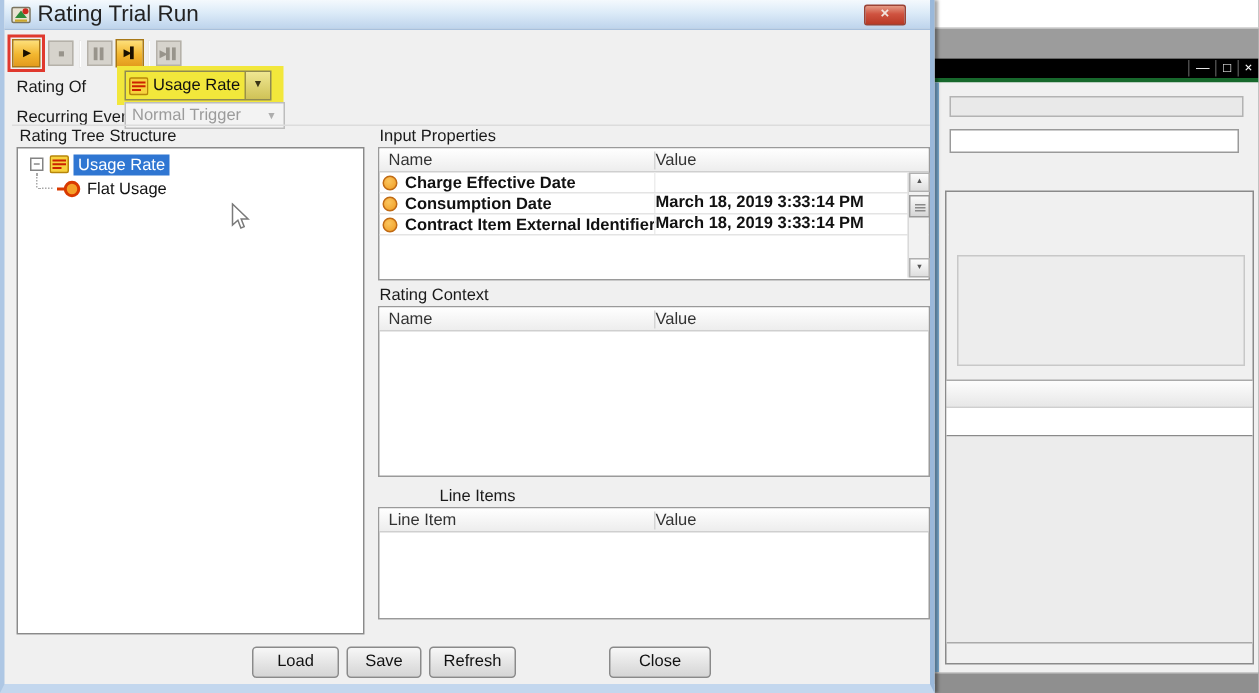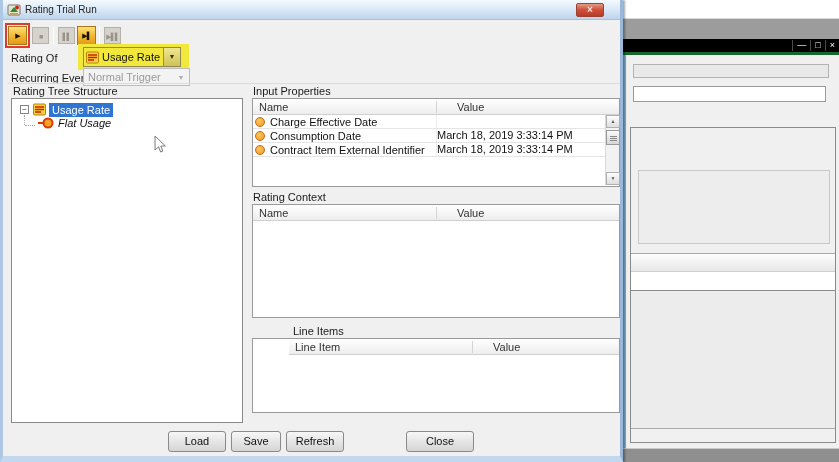--- a/index.html
+++ b/index.html
@@ -27,21 +27,21 @@
   .bg-grayarea{ left:0; top:163px; width:204px; height:138px; background:#ececec; border-bottom:1px solid #aaa; }
   .bg-bottom { left:0; top:448px; width:216px; height:14px; background:#8f8f8f; border-top:1px solid #c9c9c9; }
 
   
   #dialog { left:0; top:0; width:623px; height:462px;
     border-left:3px solid #aec7e4; border-right:3px solid #9ab8da; border-bottom:6px solid #c3d7ee;
     background:#f0f0f0; box-shadow:2px 0 2px rgba(0,0,0,.35); }
   #titlebar { left:0; top:0; width:617px; height:20px;
     background:linear-gradient(#f4f9fd 0%, #dcebf8 45%, #bed4ec 100%);
     border-bottom:1px solid #a8c0dc; display:flex; align-items:center; }
-  #title-text { margin-left:4px; font-size:10px; color:#222; }
+  #title-text { margin-left:4px; font-size:15px; color:#222; }
   #close-btn { position:absolute; right:16px; top:3px; width:28px; height:14px;
     background:linear-gradient(#e59a84,#cf5340 45%,#b93a26); border:1px solid #9a4335; border-radius:2px;
     color:#f2e4de; font-size:10px; font-weight:bold; line-height:12px; text-align:center; cursor:default; }
 
   
   .tb-btn { position:absolute; width:19px; height:19px; text-align:center; cursor:default;
     font-size:7px; letter-spacing:-1px; }
   .tb-gold { background:linear-gradient(#fde07a,#f2b62f 55%,#e39b1d); border:1px solid #a87818; color:#1a1000; line-height:17px; }
   .tb-disabled { background:#d6d3cc; border:1px solid #b5b1a9; color:#98948b; line-height:17px; width:17px; height:17px; }
   .tb-sep { position:absolute; width:1px; height:18px; background:#b9b6b0; border-right:1px solid #fff; }
@@ -63,31 +63,31 @@
 
   
   #tree-title { left:10px; top:85px; }
   #tree-box { left:8px; top:98px; width:232px; height:325px; background:#ffffff; border:1px solid #8a8a8a; }
   .expand-box { position:absolute; left:8px; top:6px; width:9px; height:9px; background:#fff; border:1px solid #848484;
     font-size:8px; line-height:7px; text-align:center; color:#333; cursor:default; }
   .tree-conn-v { position:absolute; left:12px; top:16px; width:1px; height:10px; border-left:1px dotted #a8a8a8; }
   .tree-conn-h { position:absolute; left:13px; top:26px; width:10px; height:1px; border-top:1px dotted #a8a8a8; }
   #tree-root-row { position:absolute; left:21px; top:3px; height:15px; display:flex; align-items:center; cursor:default; }
   #tree-root-label { background:#2f76d2; color:#fff; padding:1px 3px; margin-left:3px; }
-  #tree-child-row { position:absolute; left:26px; top:18px; height:15px; display:flex; align-items:flex-start; cursor:default;font-style:italic; }
+  #tree-child-row { position:absolute; left:26px; top:18px; height:15px; display:flex; align-items:flex-end; cursor:default; }
   #tree-child-label { margin-left:4px; color:#111; }
 
   
   .sec-label { position:absolute; left:250px; color:#1a1a1a; }
   .tbl { position:absolute; left:249px; width:368px; background:#fff; border:1px solid #9a9a9a; }
   .tbl-head { height:16px; background:linear-gradient(#ffffff,#ededed); border-bottom:1px solid #cfcfcf; position:relative;text-align:center; }
   .tbl-head .h-name { position:absolute; left:6px; top:2px; color:#333; }
-  .tbl-head .h-value { position:absolute; left:204px; top:2px; color:#333; }
+  .tbl-head .h-value { position:absolute; left:184px; top:2px; color:#333; }
   .tbl-head .h-div { position:absolute; left:183px; top:2px; width:1px; height:12px; background:#d4d4d4; }
-  .tbl-row { position:relative; height:14px; border-bottom:1px solid #e4e4e4; cursor:default; }
+  .tbl-row { position:relative; height:14px; border-bottom:1px solid #e4e4e4; cursor:default;font-weight:bold; }
   .tbl-row .cell-name { position:absolute; left:17px; top:1px; white-space:nowrap; color:#111; }
   .tbl-row .cell-value { position:absolute; left:184px; top:14px; width:166px; text-align:left; white-space:nowrap; color:#111; }
   .tbl-row .row-div { position:absolute; left:183px; top:0; width:1px; height:100%; background:#ededed; }
   .row-icon { position:absolute; left:2px; top:2px; width:10px; height:10px; border-radius:50%;
     background:radial-gradient(circle at 40% 35%, #fbc55e, #f09c22); border:1.5px solid #c06a14; }
   
   #scrollbar { position:absolute; right:0; top:16px; width:14px; height:70px; background:#f2f2f2; border-left:1px solid #d9d9d9; }
   .sb-btn { position:absolute; left:0; width:14px; height:13px; background:linear-gradient(#fdfdfd,#dedede);
     border:1px solid #b0b0b0; font-size:5px; color:#555; text-align:center; line-height:11px; cursor:default; }
   #sb-up { top:0; } #sb-down { bottom:0; }
@@ -234,21 +234,21 @@
     <div class="sec-label" style="top:191px;">Rating Context</div>
     <div class="tbl" style="top:204px; height:114px;">
       <div class="tbl-head">
         <span class="h-name">Name</span>
         <span class="h-div"></span>
         <span class="h-value">Value</span>
       </div>
     </div>
 
     <div class="sec-label" style="top:325px;margin-left:40px;">Line Items</div>
-    <div class="tbl" style="top:338px; height:75px;padding-left:36px;">
+    <div class="tbl" style="top:338px; height:75px;">
       <div class="tbl-head">
         <span class="h-name">Line Item</span>
         <span class="h-div"></span>
         <span class="h-value">Value</span>
       </div>
     </div>
 
     <div id="btn-load" class="foot-btn">Load</div>
     <div id="btn-save" class="foot-btn">Save</div>
     <div id="btn-refresh" class="foot-btn">Refresh</div>

